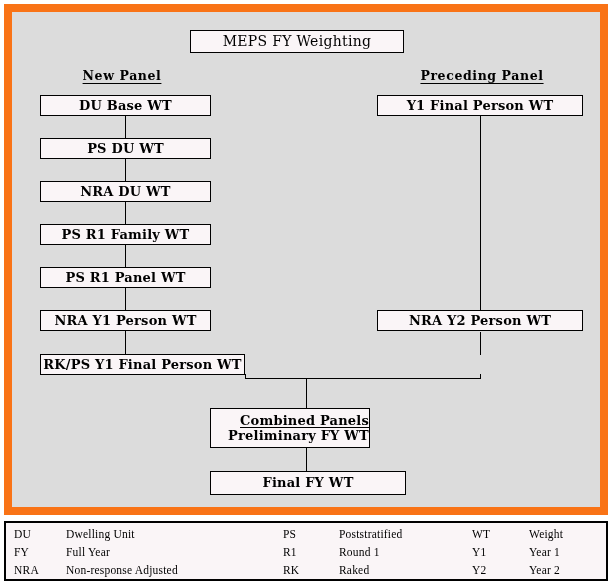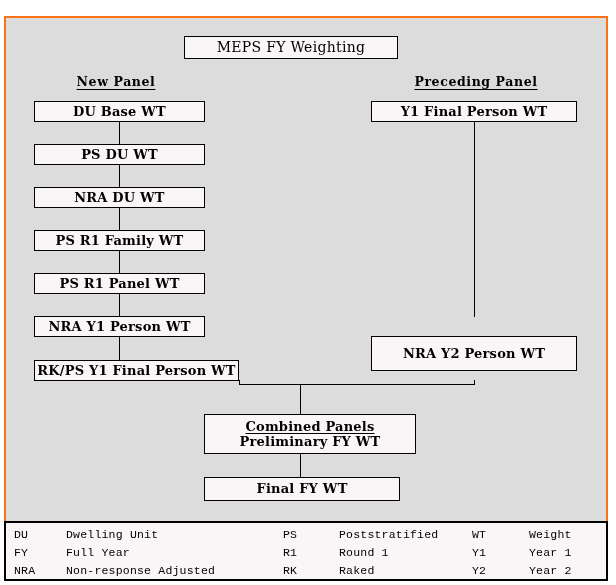--- a/index.html
+++ b/index.html
@@ -18,25 +18,25 @@
     width: 616px;
     height: 585px;
     overflow: hidden;
     background: #ffffff;
   }
 
   
   .panel {
     position: absolute;
     left: 4px;
-    top: 16px;
+    top: 4px;
     width: 604px;
     height: 511px;
     background: #dcdcdc;
-    border: 2px solid #f97316;
+    border: 8px solid #f97316;
     box-sizing: border-box;
   }
 
   
   .node {
     position: absolute;
     background: #faf5f7;
     border: 1px solid #000000;
     box-sizing: border-box;
     display: flex;
@@ -100,21 +100,21 @@
   }
   .legend-row {
     position: absolute;
     left: 0;
     width: 100%;
     height: 18px;
     display: block;
   }
   .legend-cell {
     position: absolute;
-    font-family: Liberation Mono, monospace;
+    font-family: Liberation Serif, serif;
     font-size: 11.5px;
     color: #000000;
     white-space: nowrap;
     letter-spacing: 0.2px;
     text-align: right;
   }
   .lc0 { left: 8px;   }
   .lc1 { left: 60px;  }
   .lc2 { left: 277px; }
   .lc3 { left: 333px; }
@@ -170,25 +170,25 @@
     <div class="node" style="left:28px; top:298px; width:171px; height:21px;">
       <span>NRA  Y1 Person  WT</span>
     </div>
     <div class="node" style="left:28px; top:342px; width:205px; height:21px;">
       <span>RK/PS  Y1 Final  Person  WT</span>
     </div>
 
     <div class="node" style="left:365px; top:83px;  width:206px; height:21px;">
       <span>Y1 Final  Person  WT</span>
     </div>
-    <div class="node" style="left:365px; top:298px; width:206px; height:35px;margin-top:20px;">
+    <div class="node" style="left:365px; top:298px; width:206px; height:21px;">
       <span>NRA  Y2 Person  WT</span>
     </div>
 
-    <div class="node" style="left:198px; top:396px; width:212px; height:40px;">
+    <div class="node" style="left:198px; top:396px; width:160px; height:40px;align-items:flex-end;">
       <span class="line-underline">Combined Panels</span>
       <span>Preliminary  FY WT</span>
     </div>
 
     <div class="node" style="left:198px; top:459px; width:196px; height:24px;">
       <span>Final FY WT</span>
     </div>
 
   </div>
 

